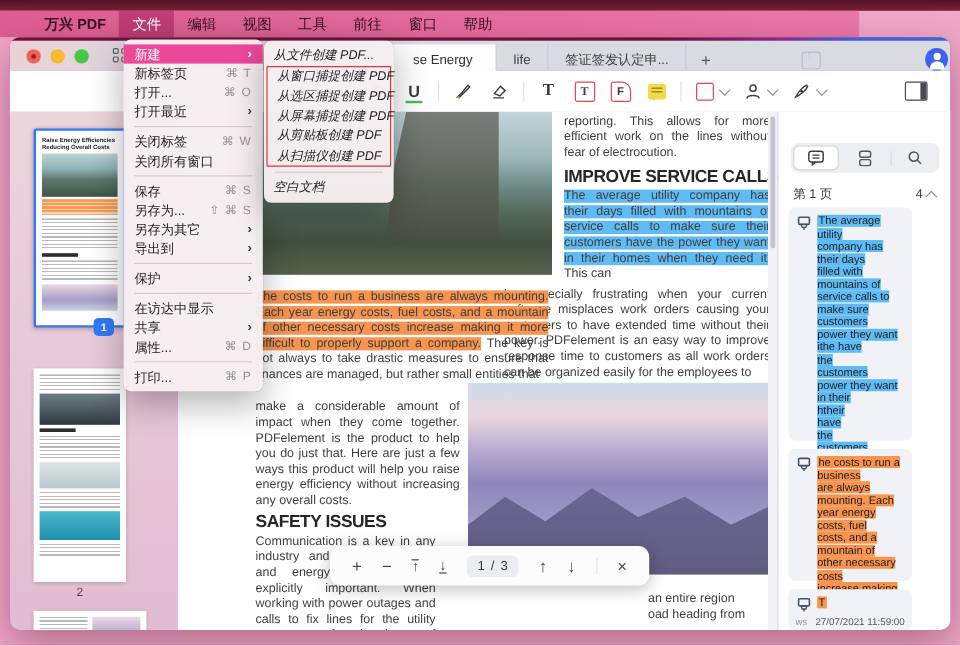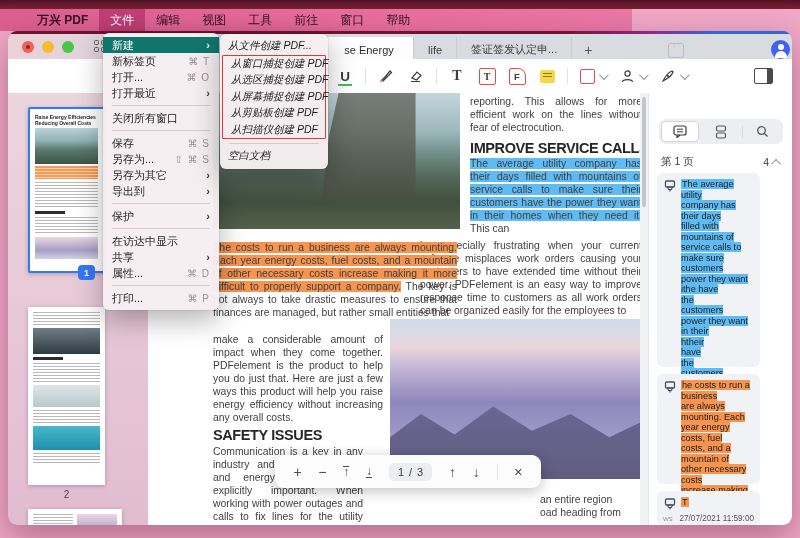--- a/index.html
+++ b/index.html
@@ -1,21 +1,21 @@
 <!DOCTYPE html>
 <html><head>
 <meta charset="utf-8">
 <style>
   html,body{margin:0;padding:0;}
   body{width:800px;height:538px;overflow:hidden;font-family:"Liberation Sans",sans-serif;background:#f0a9c6;position:relative;}
   .abs{position:absolute;}
   
   #topband{left:0;top:0;width:800px;height:9px;background:linear-gradient(180deg,#4f1322,#7b2038);}
   
-  #menubar{left:0;top:9px;width:632px;height:22px;background:linear-gradient(90deg,#dd5f92,#e86f9f 60%,#ea79a6);display:flex;align-items:center;font-size:12px;color:#351021;}
+  #menubar{left:0;top:9px;width:716px;height:22px;background:linear-gradient(90deg,#dd5f92,#e86f9f 60%,#ea79a6);display:flex;align-items:center;font-size:12px;color:#351021;}
   .mb-item{padding:0 11px;height:22px;display:flex;align-items:center;white-space:nowrap;}
   .mb-apple{font-size:13px;padding:0 12px 0 14px;}
   .mb-active{background:rgba(168,32,94,0.55);color:#fff;font-family:Liberation Serif, serif;}
   .mb-app{font-weight:bold;}
   
   #window{left:8px;top:31px;width:784px;height:494px;background:#d946ef;border-radius:9px;box-shadow:0 12px 34px rgba(70,10,40,.38);overflow:hidden;}
   #gradstrip{left:0;top:0;width:784px;height:3px;background:linear-gradient(90deg,#6d1430 0%,#6d1430 70%,#8a2a8a 82%,#3566d8 90%,#3566d8 100%);}
   
   #tabbar{left:0;top:3px;width:784px;height:25px;background:linear-gradient(90deg,#ead2d8 0%,#ddd5dc 14%,#d8dbe0 26%,#d8dbe0 100%);display:flex;align-items:center;}
   .tl{width:12px;height:12px;border-radius:50%;margin-left:8px;position:relative;}
@@ -119,21 +119,21 @@
   #card1{top:80px;height:194px;}
   #card2{top:281px;height:110px;}
   #card3{top:398px;height:34px;}
   
   .menu-panel{background:rgba(246,238,241,0.97);border-radius:6px;box-shadow:0 10px 28px rgba(0,0,0,.3),0 0 0 0.5px rgba(0,0,0,.12);padding:4px 0;z-index:50;}
   #filemenu{left:103px;top:33px;width:116px;}
   #newmenu{left:220px;top:34px;width:108px;}
   .mi{height:16px;display:flex;align-items:center;justify-content:space-between;padding:0 9px;font-size:11px;color:#1e1e20;white-space:nowrap;}
   .mi .mi-r{color:#9a8f96;font-size:10px;letter-spacing:1px;}
   .mi .mi-arrow{color:#3a3a3c;font-weight:bold;font-size:11px;}
-  .mi-hl{background:#0f766e;color:#fff;}
+  .mi-hl{background:#ec4899;color:#fff;}
   .mi-hl .mi-arrow{color:#fff;}
   .msep{height:1px;background:rgba(60,20,40,.16);margin:4px 9px;}
   .red-group{border:1.6px solid #d9383e;margin:0 2px;border-radius:1px;}
   .smi{height:16.5px;display:flex;align-items:center;padding:0 8px;font-size:10.5px;color:#1e1e20;white-space:nowrap;font-style:italic;}
   
   svg{display:block;}
 </style>
 </head>
 <body>
 
@@ -416,20 +416,24 @@
   <div class="mi">
       <span>打开...</span>
       <span class="mi-r">⌘ O</span>
     </div>
   <div class="mi">
       <span>打开最近</span>
       <span class="mi-arrow">›</span>
     </div>
   <div class="msep"></div>
   <div class="mi">
+      <span>关闭标签</span>
+      <span class="mi-r">⌘ W</span>
+    </div>
+  <div class="mi">
       <span>关闭所有窗口</span>
       <span class="mi-r"></span>
     </div>
   <div class="msep"></div>
   <div class="mi">
       <span>保存</span>
       <span class="mi-r">⌘ S</span>
     </div>
   <div class="mi">
       <span>另存为...</span>

